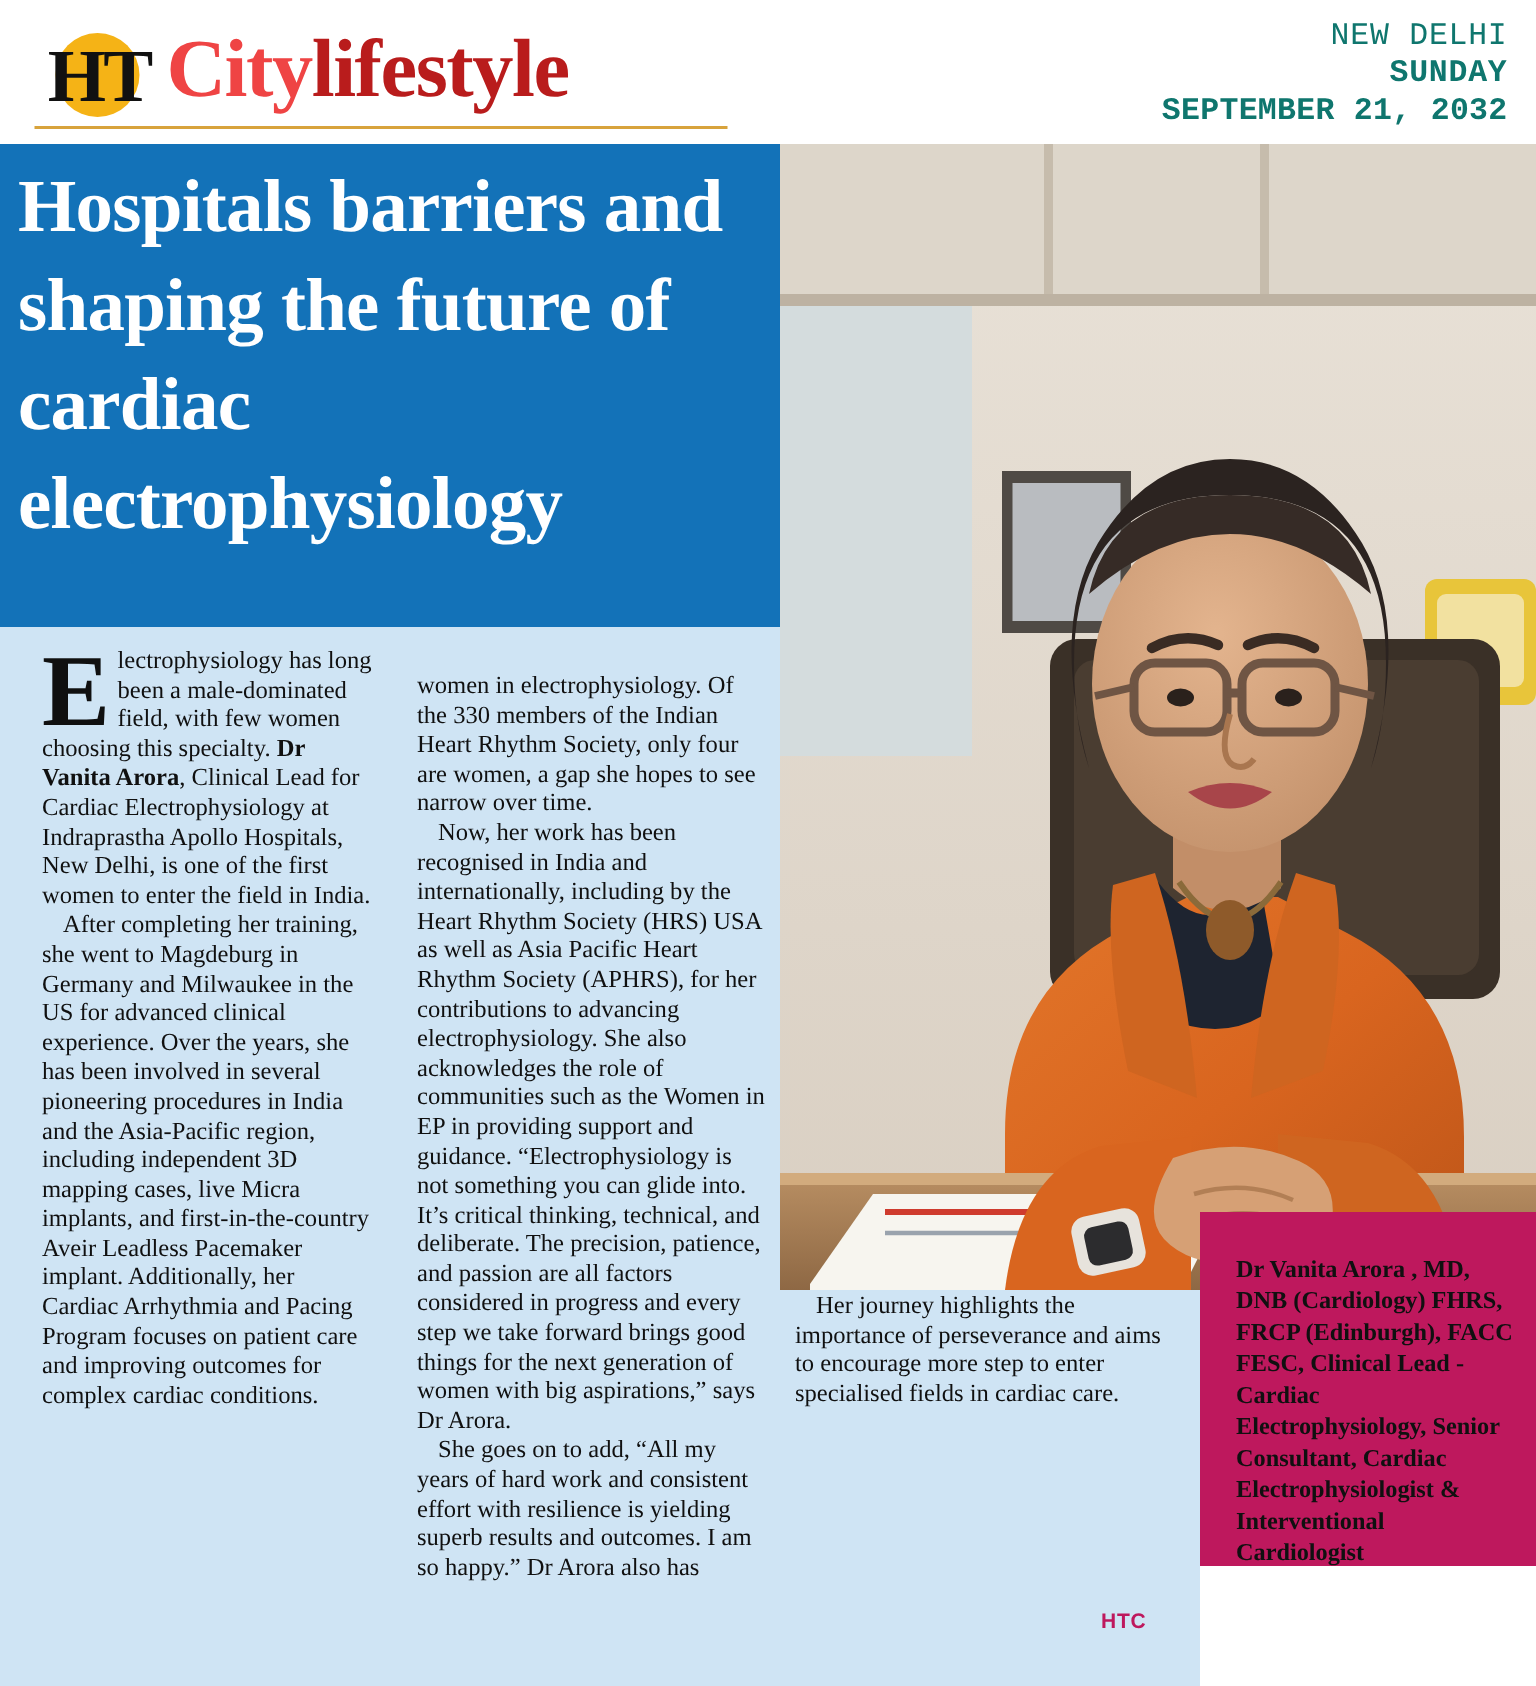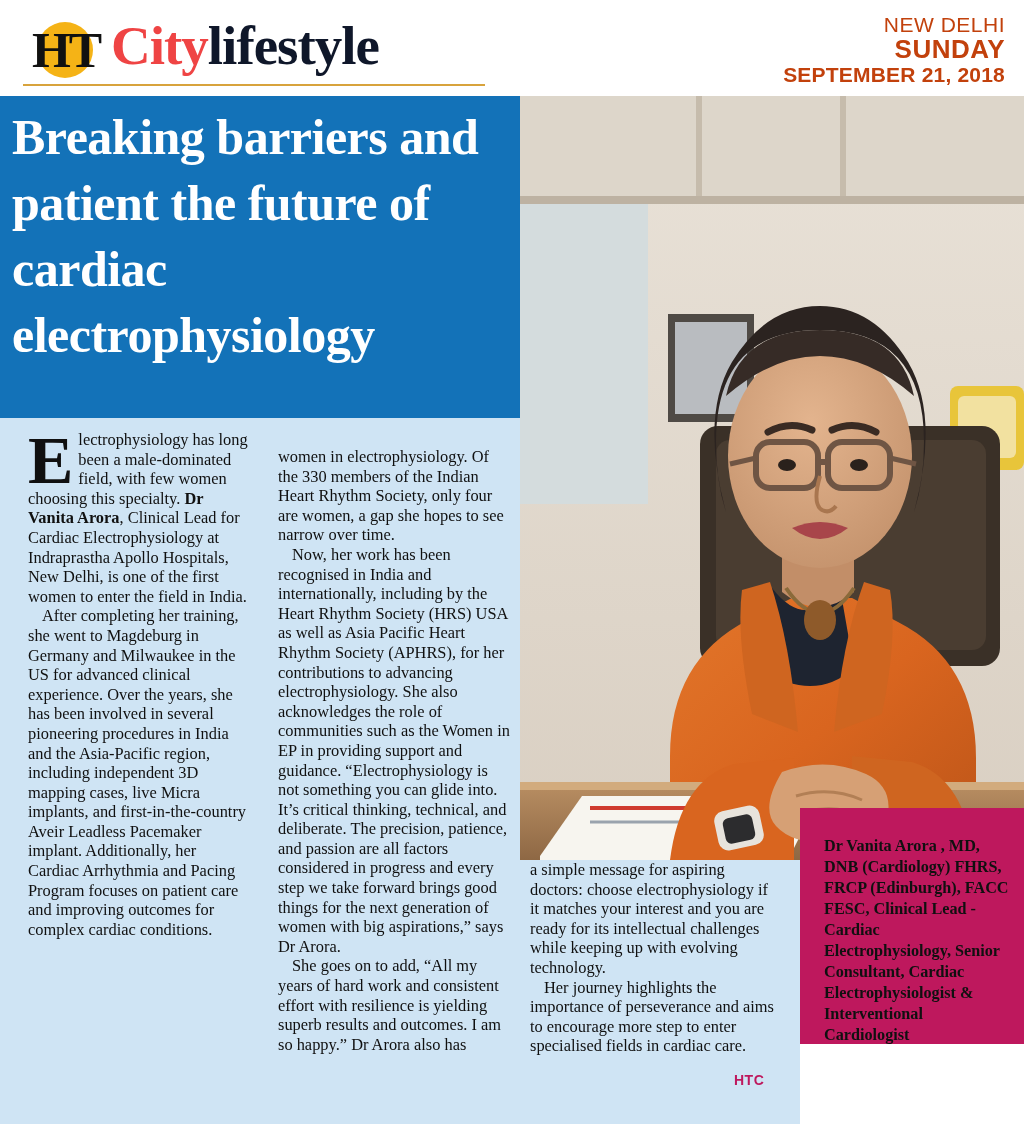--- a/index.html
+++ b/index.html
@@ -51,42 +51,42 @@
     position: absolute;
     left: 110px; top: 16px;
     font-family: "Liberation Serif", serif;
     font-weight: bold;
     font-size: 55px;
     line-height: 60px;
     letter-spacing: -1px;
     white-space: nowrap;
   }
   .brand .city { color: #ef4444; }
-  .brand .lifestyle { color: #0f172a; }
+  .brand .lifestyle { color: #b91c1c; }
   .brand-rule {
     position: absolute;
     left: 22px; top: 84px;
     width: 462px;
     height: 2px;
     background: #d8a33c;
   }
   .dateline {
     position: absolute;
     right: 20px; top: 12px;
     text-align: right;
-    font-family: Liberation Sans, sans-serif;
-    color: #c2410c;
+    font-family: Liberation Mono, monospace;
+    color: #0f766e;
   }
   .dateline .city-name {
     font-size: 21px;
     letter-spacing: 0.5px;
     line-height: 25px;
   }
   .dateline .day {
-    font-size: 26px;
+    font-size: 21px;
     font-weight: bold;
     letter-spacing: 0.5px;
     line-height: 25px;
   }
   .dateline .date {
     font-size: 21px;
     font-weight: bold;
     letter-spacing: 0.2px;
     line-height: 25px;
   }
@@ -201,26 +201,26 @@
     <div class="circle"></div>
     <div class="ht-text">HT</div>
   </div>
   <div class="brand">
     <span class="city">City</span><span class="lifestyle">lifestyle</span>
   </div>
   <div class="brand-rule"></div>
   <div class="dateline">
     <div class="city-name">NEW DELHI</div>
     <div class="day">SUNDAY</div>
-    <div class="date">SEPTEMBER 21, 2018</div>
+    <div class="date">SEPTEMBER 21, 2032</div>
   </div>
 </div>
 
 <div class="headline-panel">
-  <div class="headline">Breaking barriers and patient the future of cardiac electrophysiology</div>
+  <div class="headline">Hospitals barriers and shaping the future of cardiac electrophysiology</div>
 </div>
 
 <div class="photo">
   <svg width="504" height="764" viewBox="0 0 504 764" xmlns="http://www.w3.org/2000/svg">
     <defs>
       <linearGradient id="wall" x1="0" y1="0" x2="0" y2="1">
         <stop offset="0" stop-color="#e9e2d8"></stop>
         <stop offset="1" stop-color="#d9cfc2"></stop>
       </linearGradient>
       <linearGradient id="jacket" x1="0" y1="0" x2="1" y2="1">
@@ -324,21 +324,20 @@
   <p><span>After completing her training, she went to Magdeburg in Germany and Milwaukee in the US for advanced clinical experience. Over the years, she has been involved in several pioneering procedures in India and the Asia-Pacific region, including independent 3D mapping cases, live Micra implants, and first-in-the-country Aveir Leadless Pacemaker implant. Additionally, her Cardiac Arrhythmia and Pacing Program focuses on patient care and improving outcomes for complex cardiac conditions.</span></p>
 </div>
 
 <div class="col" id="col2">
   <p class="first"><span>women in electrophysiology. Of the 330 members of the Indian Heart Rhythm Society, only four are women, a gap she hopes to see narrow over time.</span></p>
   <p><span>Now, her work has been recognised in India and internationally, including by the Heart Rhythm Society (HRS) USA as well as Asia Pacific Heart Rhythm Society (APHRS), for her contributions to advancing electrophysiology. She also acknowledges the role of communities such as the Women in EP in providing support and guidance. “Electrophysiology is not something you can glide into. It’s critical thinking, technical, and deliberate. The precision, patience, and passion are all factors considered in progress and every step we take forward brings good things for the next generation of women with big aspirations,” says Dr Arora.</span></p>
   <p><span>She goes on to add, “All my years of hard work and consistent effort with resilience is yielding superb results and outcomes. I am so happy.” Dr Arora also has</span></p>
 </div>
 
 <div class="col" id="col3">
-  <p class="first"><span>a simple message for aspiring doctors: choose electrophysiology if it matches your interest and you are ready for its intellectual challenges while keeping up with evolving technology.</span></p>
   <p><span>Her journey highlights the importance of perseverance and aims to encourage more step to enter specialised fields in cardiac care.</span></p>
 </div>
 
 <div class="htc-tag">HTC</div>
 
 <div class="credit-box">
   <div class="credit-text">Dr Vanita Arora , MD, DNB (Cardiology) FHRS, FRCP (Edinburgh), FACC FESC, Clinical Lead - Cardiac Electrophysiology, Senior Consultant, Cardiac Electrophysiologist &amp; Interventional Cardiologist</div>
 </div>
 
 </body></html>

